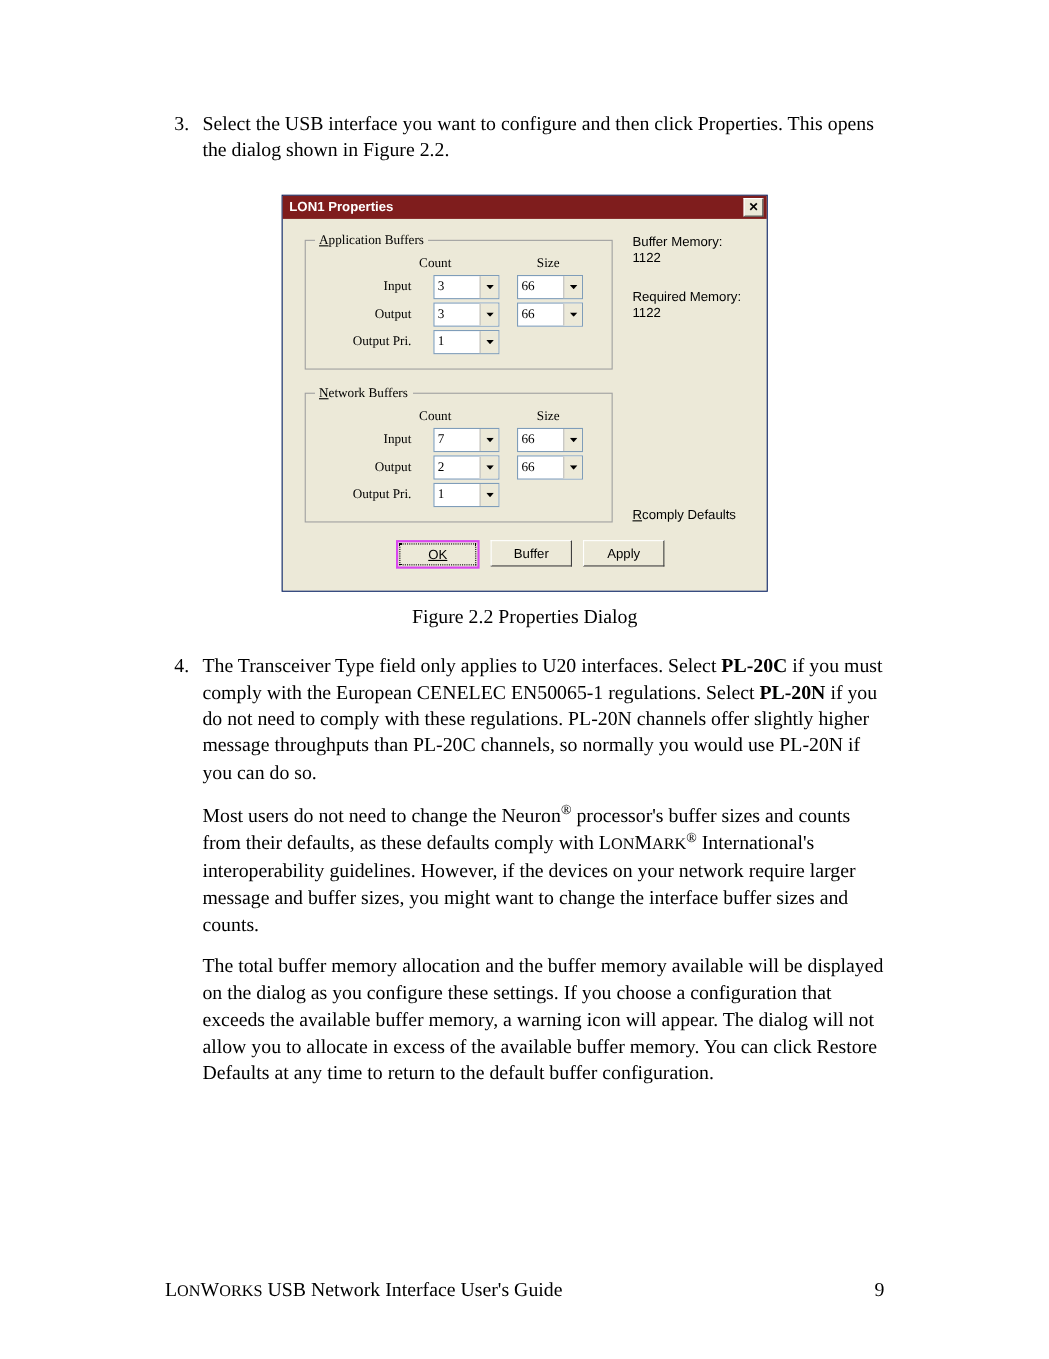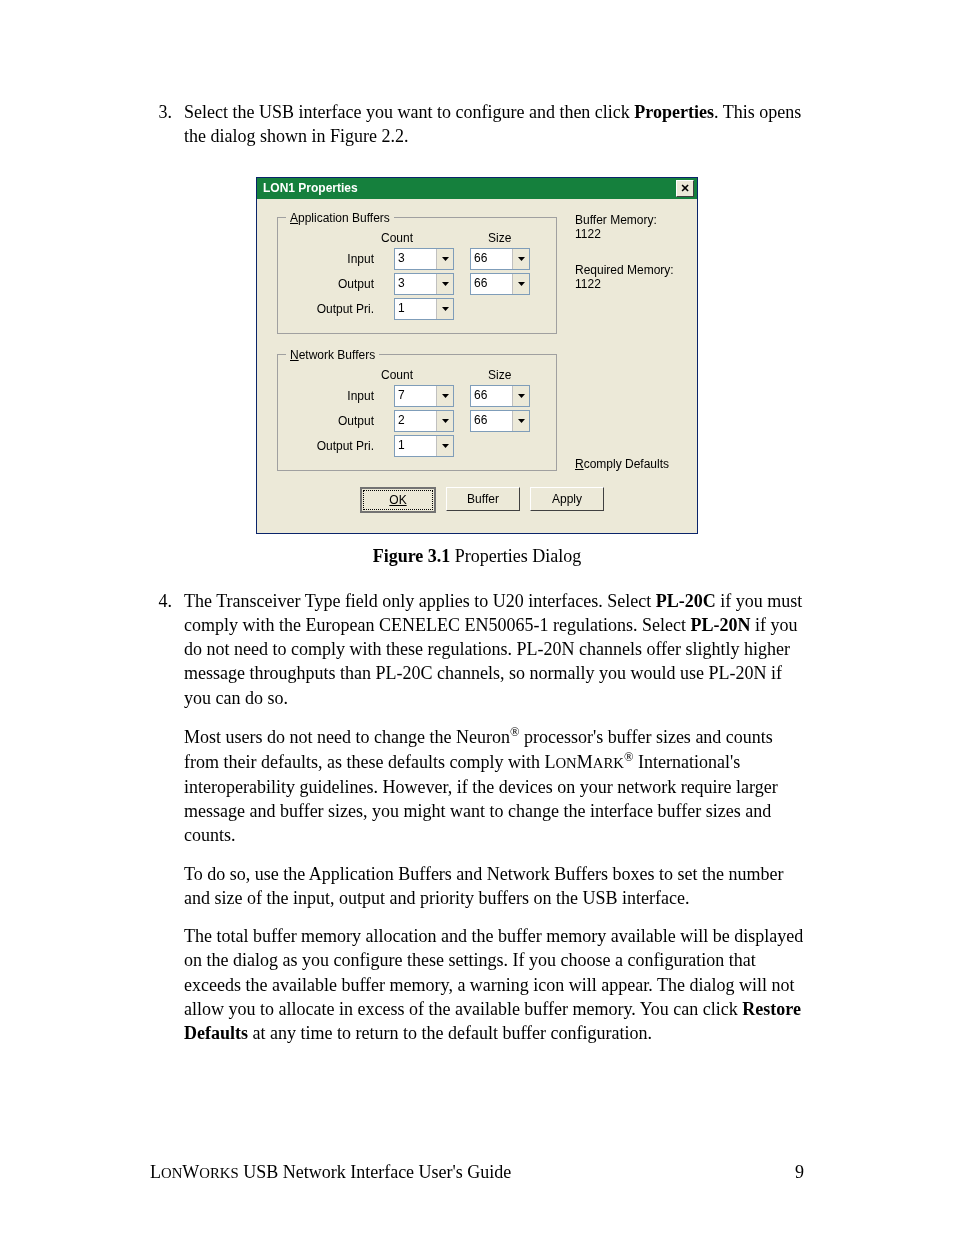--- a/index.html
+++ b/index.html
@@ -22,21 +22,21 @@
     gap: 12px;
     margin-bottom: 10px;
     font-size: 18px;
     line-height: 1.35;
   }
   .step-num {
     min-width: 22px;
     text-align: right;
   }
   .step-body p { margin: 0 0 14px 0; }
-  .bold { font-weight: bold; }
+  .bold { font-weight: normal; }
   sup { font-size: 0.7em; }
   .figure-caption {
     text-align: center;
     font-size: 18px;
     margin: 12px 0 22px 0;
   }
   .footer {
     position: absolute;
     bottom: 52px;
     left: 150px;
@@ -54,21 +54,21 @@
   }
   .dialog {
     width: 440px;
     border: 1px solid #0a246a;
     background: #ece9d8;
     font-family: Tahoma, Arial, sans-serif;
     font-size: 12px;
     color:#000;
   }
   .titlebar {
-    background: #15803d;
+    background: #7f1d1d;
     color:#fff;
     display:flex;
     align-items:center;
     justify-content:space-between;
     padding: 2px 3px 2px 6px;
     font-weight:bold;
     font-size:12px;
   }
   .closebtn {
     width:16px;height:15px;
@@ -83,20 +83,21 @@
     color:#000;
     cursor:default;
   }
   .dlg-body {
     padding: 8px 10px 10px 20px;
   }
   fieldset.group {
     border:1px solid #a0a0a0;
     margin: 4px 0 10px 0;
     padding: 6px 8px 10px 8px;
+    font-family: Liberation Serif, serif;
   }
   fieldset.group legend {
     padding: 0 4px;
     font-size:12px;
   }
   .under { text-decoration: underline; }
   .cols-hdr {
     display:flex;
     gap:8px;
     margin-left:95px;
@@ -154,21 +155,21 @@
     border-top-color:#fff;
     border-left-color:#fff;
     font-family: Tahoma, Arial, sans-serif;
     font-size:12px;
     cursor:default;
     display:flex;align-items:center;justify-content:center;
   }
   .btn-default {
     outline: 1px dotted #000;
     outline-offset:-4px;
-    border:2px solid #737373;
+    border:2px solid #d946ef;
     text-decoration:underline;
   }
   .top-row {
     display:flex;
     gap: 18px;
   }
   .top-left { flex:0 0 280px; }
   .top-right { flex:1; padding-top:6px; }
   .nb-rel { position:relative; }
 </style>
@@ -341,31 +342,30 @@
           <div class="btn">
               <span>Apply</span>
             </div>
         </div>
 
       </div>
     </div>
   </div>
 
   <div class="figure-caption">
-    <span class="bold">Figure 3.1</span><span> Properties Dialog</span>
+    <span class="bold">Figure 2.2</span><span> Properties Dialog</span>
   </div>
 
   <div class="step">
     <div class="step-num">4.</div>
     <div class="step-body">
       <p id="p4p1">The Transceiver Type field only applies to U20 interfaces.  Select <b>PL-20C</b> if you must comply with the European CENELEC EN50065-1 regulations.  Select <b>PL-20N</b> if you do not need to comply with these regulations.  PL-20N channels offer slightly higher message throughputs than PL-20C channels, so normally you would use PL-20N if you can do so.</p>
       <p>
         <span>Most users do not need to change the Neuron</span><sup>®</sup><span> processor's buffer sizes and counts from their defaults, as these defaults comply with </span><span>L</span><span style="font-size:0.82em">ON</span><span>M</span><span style="font-size:0.82em">ARK</span><sup>®</sup><span> International's interoperability guidelines.  However, if the devices on your network require larger message and buffer sizes, you might want to change the interface buffer sizes and counts.</span>
       </p>
-      <p>To do so, use the Application Buffers and Network Buffers boxes to set the number and size of the input, output and priority buffers on the USB interface.</p>
       <p>
         <span>The total buffer memory allocation and the buffer memory available will be displayed on the dialog as you configure these settings.  If you choose a configuration that exceeds the available buffer memory, a warning icon will appear.  The dialog will not allow you to allocate in excess of the available buffer memory.  You can click </span><span class="bold">Restore Defaults</span><span> at any time to return to the default buffer configuration.</span>
       </p>
     </div>
   </div>
 
 </div>
 
 <div class="footer">
   <span>

